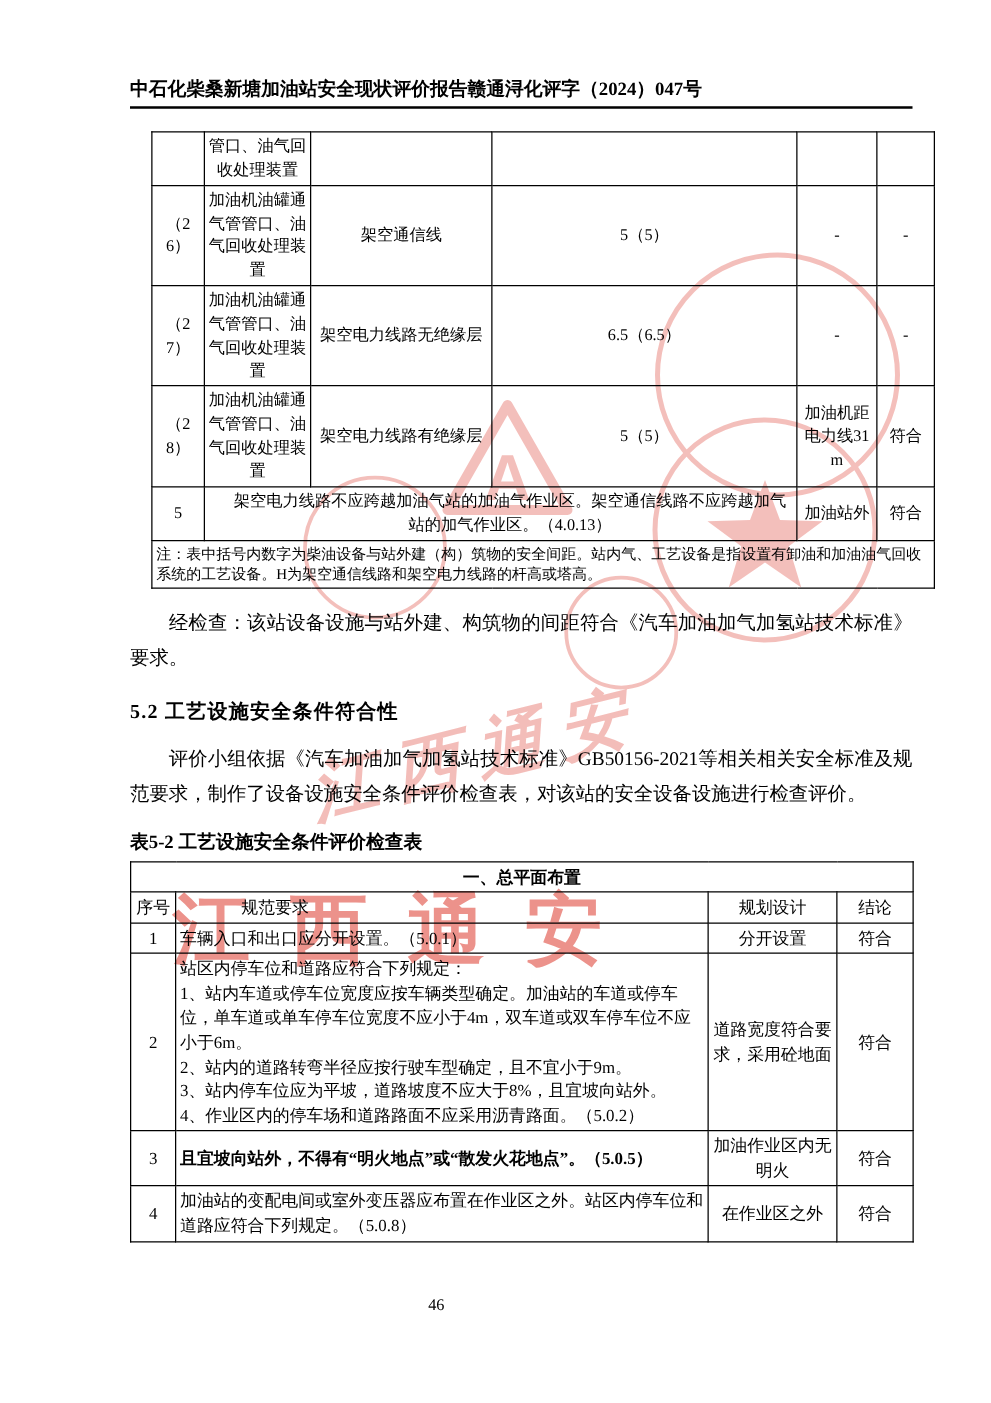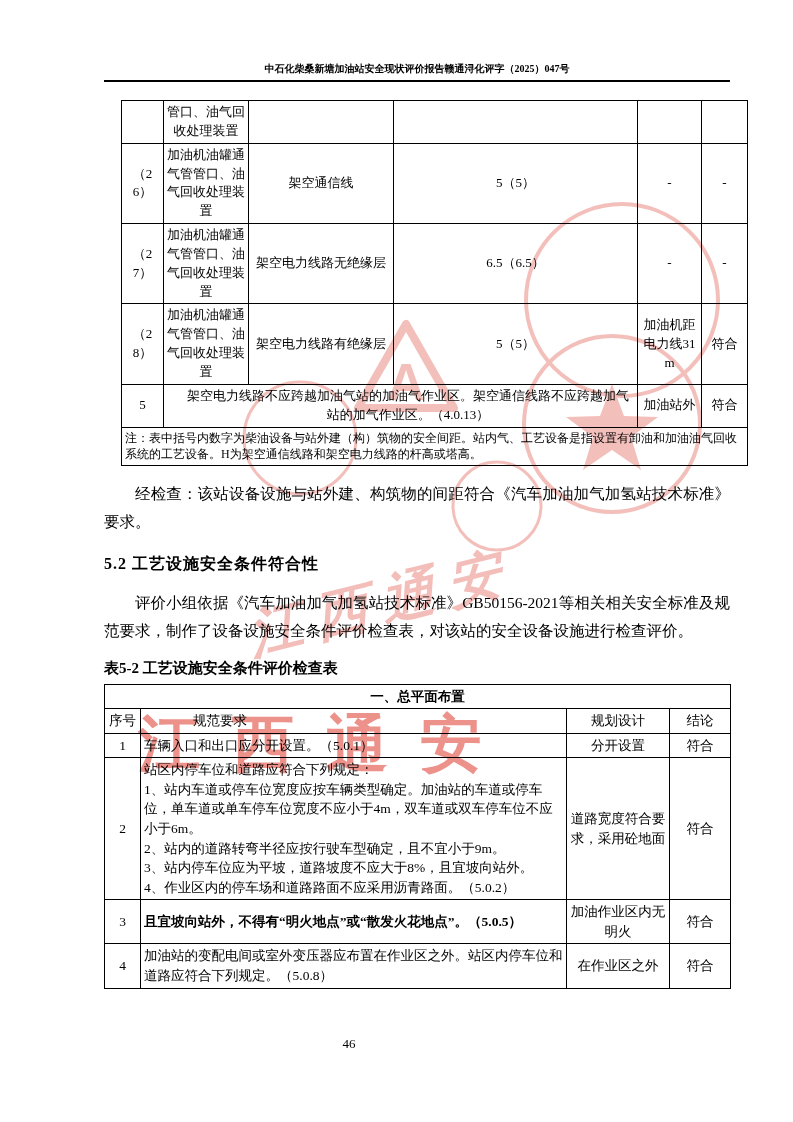--- a/index.html
+++ b/index.html
@@ -4,23 +4,23 @@
 <style>
   html,body{margin:0;padding:0;}
   body{
     width:793px;height:1122px;position:relative;background:#ffffff;
     font-family:"Liberation Serif","DejaVu Serif",serif;color:#000;
     overflow:hidden;
   }
   .content{position:absolute;left:104px;top:0;width:626px;}
   
   .doc-header{
-    display:flex;justify-content:center;align-items:flex-end;
+    display:flex;justify-content:flex-start;align-items:flex-end;
     padding-top:62px;padding-bottom:4px;border-bottom:2px solid #000;
-    font-size:10px;font-weight:bold;
+    font-size:15px;font-weight:bold;
   }
   
   table{border-collapse:collapse;width:100%;table-layout:fixed;}
   td,th{border:1px solid #000;padding:2px 3px;font-size:13px;line-height:1.45;
         text-align:center;vertical-align:middle;word-break:break-all;}
   .t1{margin-top:18px;margin-left:17px;}
   .t1 .note-cell{font-size:12px;text-align:left;line-height:1.4;}
   .t1 .span-req{text-align:center;padding-left:18px;}
   
   .para{font-size:15.5px;line-height:1.8;text-indent:2em;margin:14px 0 0 0;text-align:justify;}
@@ -56,21 +56,21 @@
     <text x="54" y="82" text-anchor="middle" font-size="52" font-weight="bold" fill="#dd3a2e" font-family="Liberation Sans, sans-serif">A</text>
   </g>
 </svg>
 <div class="wm wm-skew">江西通安</div>
 <div class="wm wm-big">江西通安</div>
 
 <div class="content">
 
   <div class="doc-header">
     <span>中石化柴桑新塘加油站安全现状评价报告</span>
-    <span>赣通浔化评字（2025）047号</span>
+    <span>赣通浔化评字（2024）047号</span>
   </div>
 
   <table class="t1">
     <colgroup>
       <col style="width:42px">
         <col style="width:85px">
         <col style="width:145px">
       <col style="width:244px">
         <col style="width:64px">
         <col style="width:46px">

